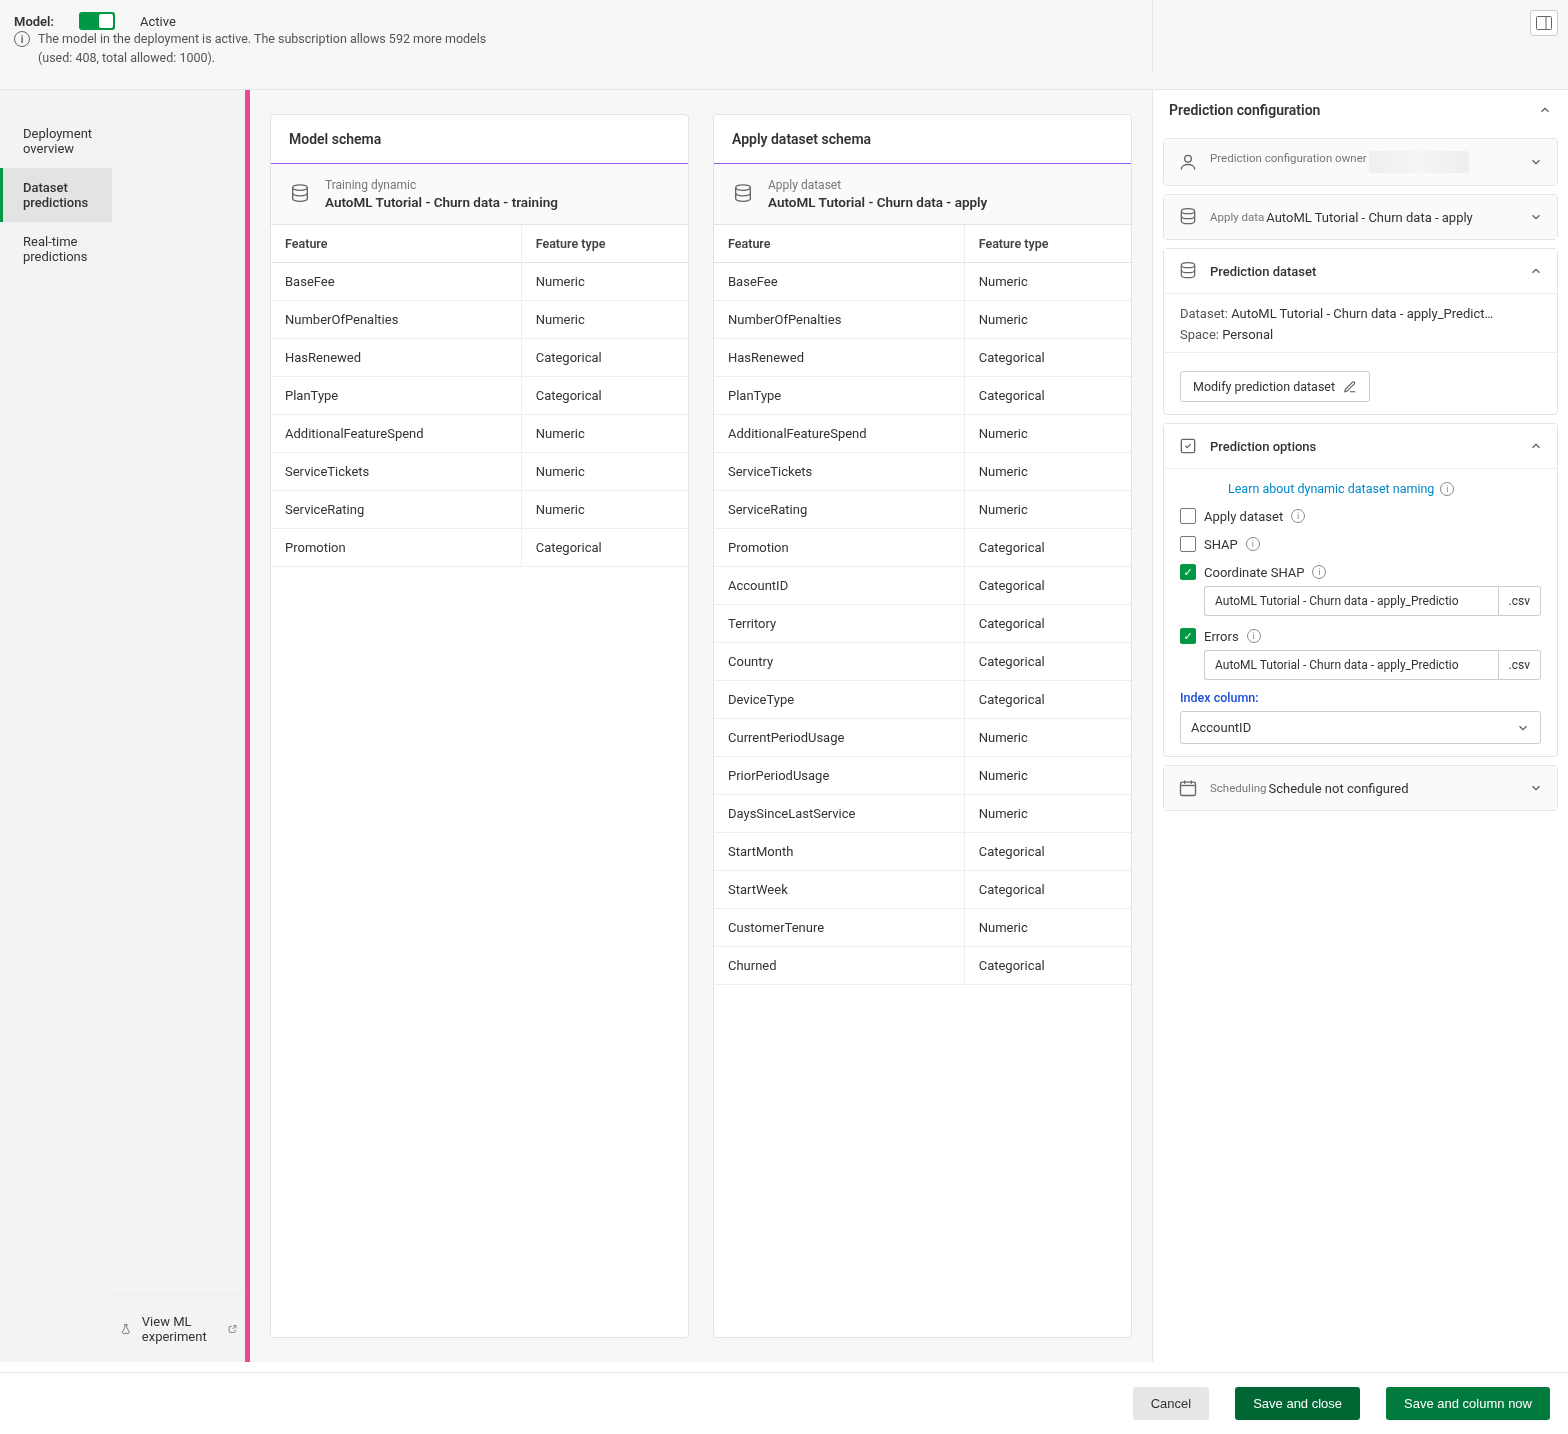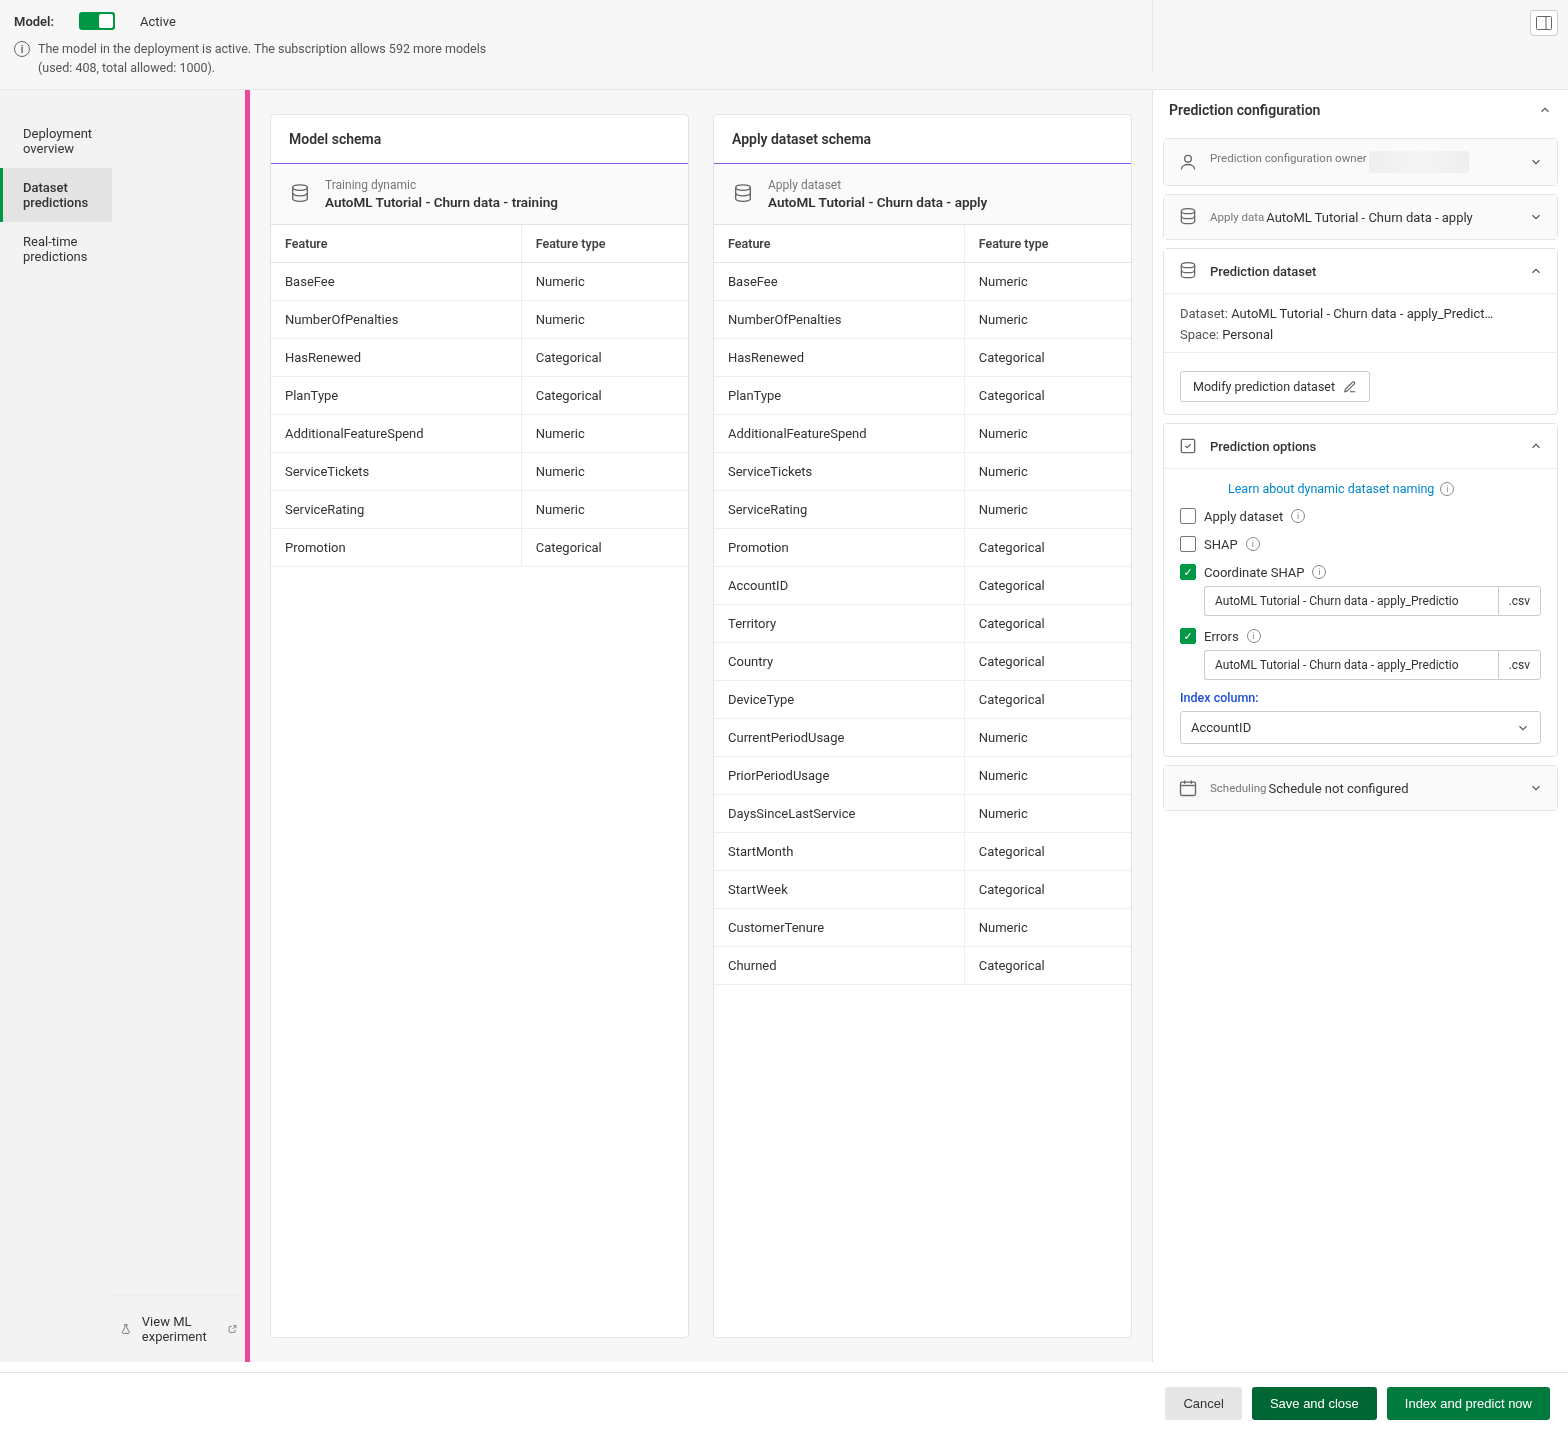--- a/index.html
+++ b/index.html
@@ -22,21 +22,20 @@
     background: #f7f7f7;
   }
   .top-left {
     flex: 1;
     padding: 12px 14px 0 14px;
   }
   .model-row {
     display: flex;
     align-items: center;
     gap: 25px;
-    margin-bottom: 10px;
   }
   .model-label { font-weight: 600; font-size: 13px; }
   .toggle {
     width: 36px; height: 18px;
     background: #009845;
     border-radius: 3px;
     position: relative;
     cursor: pointer;
   }
   .toggle::after {
@@ -323,20 +322,21 @@
     align-items: center;
     padding: 0 18px;
     gap: 10px;
   }
   .btn {
     padding: 9px 18px;
     border-radius: 3px;
     font-size: 13px;
     cursor: pointer;
     border: none;
+    margin-left: 16px;
   }
   .btn-secondary { background: #e6e6e6; color: #333; }
   .btn-primary { background: #007A3D; color: #fff; }
   .btn-primary.dark { background: #006633; }
 </style>
 </head>
 <body>
 
 <div class="top-header">
   <div class="top-left">
@@ -688,14 +688,14 @@
           </svg>
       </div>
     </div>
 
   </div>
 </div>
 
 <div class="action-bar">
   <button class="btn btn-secondary">Cancel</button>
   <button class="btn btn-primary dark">Save and close</button>
-  <button class="btn btn-primary">Index and predict now</button>
+  <button class="btn btn-primary">Save and column now</button>
 </div>
 
 </body></html>

